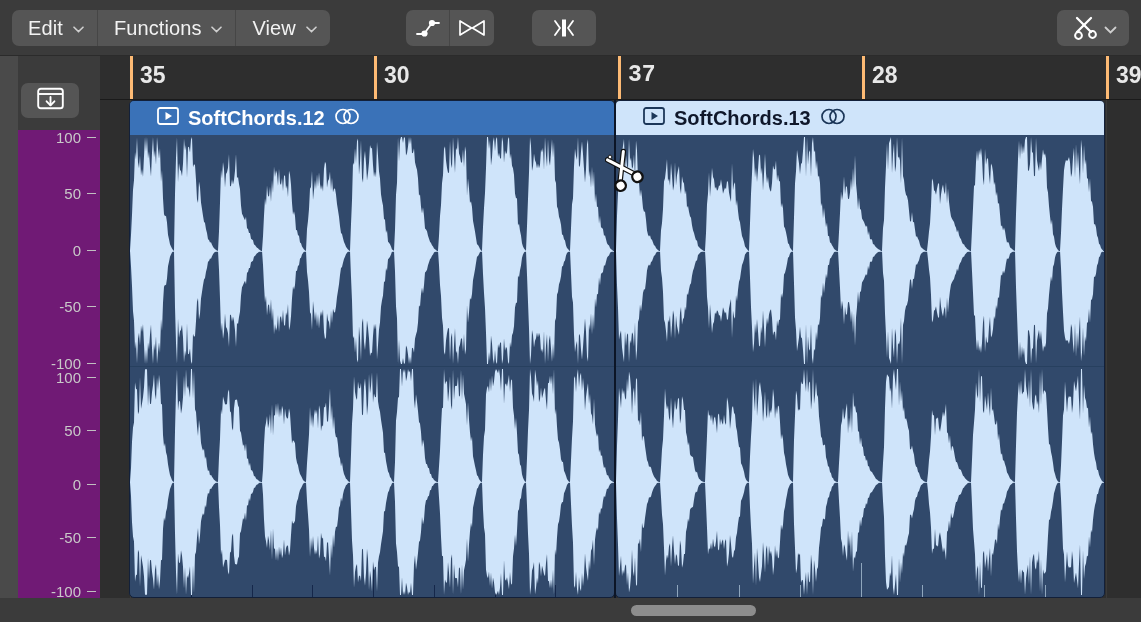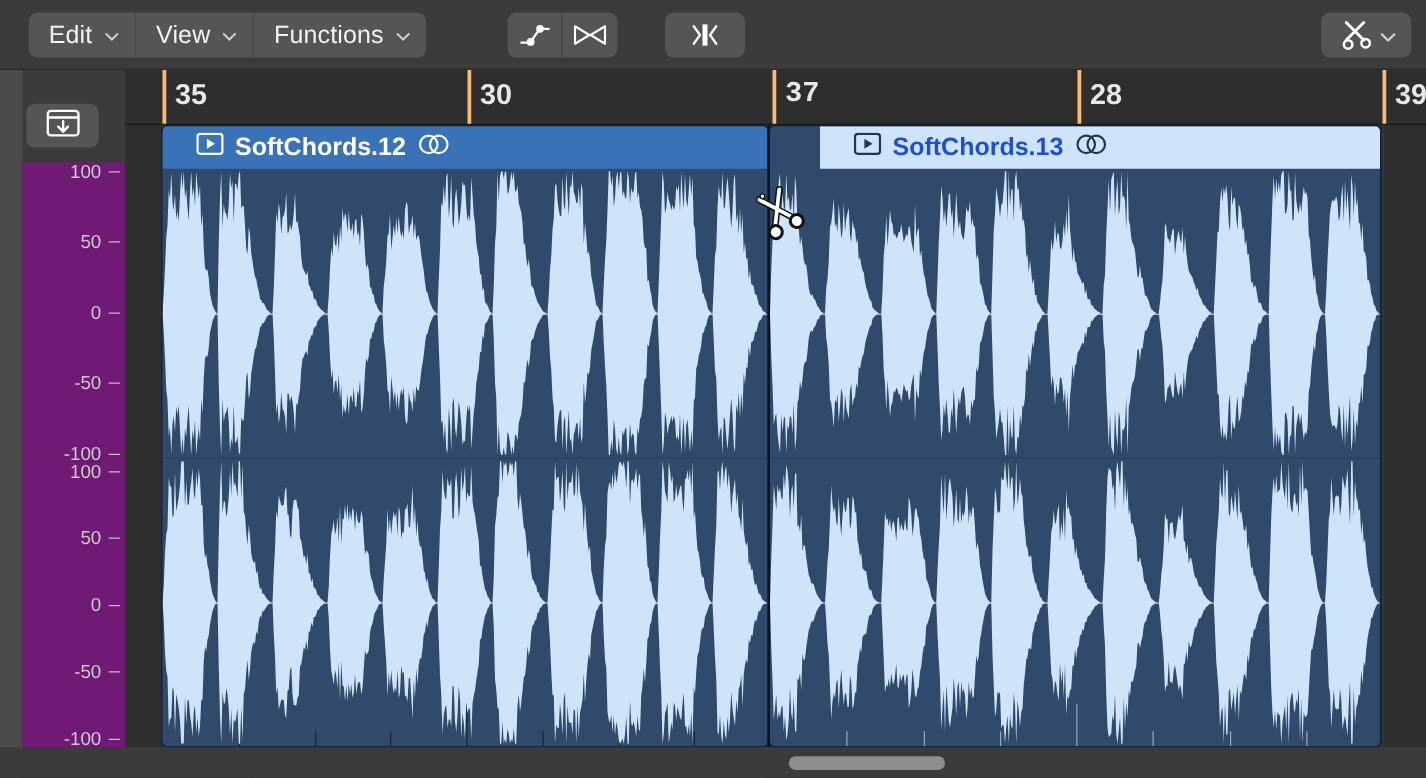--- a/index.html
+++ b/index.html
@@ -36,21 +36,21 @@
   .chev svg { display: block; }
 
   .icon-btn {
     display: flex; align-items: center; justify-content: center;
     width: 44px; border-right: 1px solid #464646;
     cursor: default;
   }
   .icon-btn:last-child { border-right: none; }
   .icon-btn svg { display: block; }
 
-  #grp-menus { left: 23px; }
+  #grp-menus { left: 12px; }
   #grp-icons { left: 406px; }
   #grp-flex  { left: 532px; width: 64px; }
   #grp-tool  { right: 12px; width: 72px; }
 
   
   .left-strip {
     position: absolute; left: 0; top: 56px; width: 18px; height: 566px;
     background: #4a4a4a;
   }
   .side-panel {
@@ -109,21 +109,21 @@
     overflow: hidden;
   }
   .region .hdr {
     position: absolute; left: 0; top: 0; right: 0; height: 34px;
     display: flex; align-items: center; gap: 9px;
     padding-left: 27px;
     font-size: 20px; font-weight: 700;
     overflow: hidden;
   }
   .region.unsel .hdr { background: #3a72b8; color: #ffffff; }
-  .region.sel   .hdr { background: #cfe4fa; color: #1d4ed8; margin-left: 40px; }
+  .region.sel   .hdr { background: #cfe4fa; color: #0f172a; }
   .region .hdr .ttl { white-space: nowrap; }
   .beat-tick {
     position: absolute; bottom: 0; width: 1px; height: 12px;
   }
   .region.unsel .beat-tick { background: #15274a; }
   .region.sel   .beat-tick { background: #8fa6bd; }
   .beat-tick.major { height: 34px; }
 
   .wavearea {
     position: absolute; left: 0; right: 0; top: 34px; bottom: 0;
@@ -172,29 +172,29 @@
     <div class="btn-group" id="grp-menus">
       <div class="menu-btn">
         <span>Edit</span>
         <span class="chev">
           <svg width="11" height="7" viewBox="0 0 11 7">
               <path d="M1 1.2 L5.5 5.6 L10 1.2" fill="none" stroke="#cfcfcf" stroke-width="1.6" stroke-linecap="round"></path>
             </svg>
         </span>
       </div>
       <div class="menu-btn">
-        <span>View</span>
+        <span>Functions</span>
         <span class="chev">
           <svg width="11" height="7" viewBox="0 0 11 7">
               <path d="M1 1.2 L5.5 5.6 L10 1.2" fill="none" stroke="#cfcfcf" stroke-width="1.6" stroke-linecap="round"></path>
             </svg>
         </span>
       </div>
       <div class="menu-btn">
-        <span>Functions</span>
+        <span>View</span>
         <span class="chev">
           <svg width="11" height="7" viewBox="0 0 11 7">
               <path d="M1 1.2 L5.5 5.6 L10 1.2" fill="none" stroke="#cfcfcf" stroke-width="1.6" stroke-linecap="round"></path>
             </svg>
         </span>
       </div>
     </div>
 
     <div class="btn-group" id="grp-icons">
       <div class="icon-btn">

